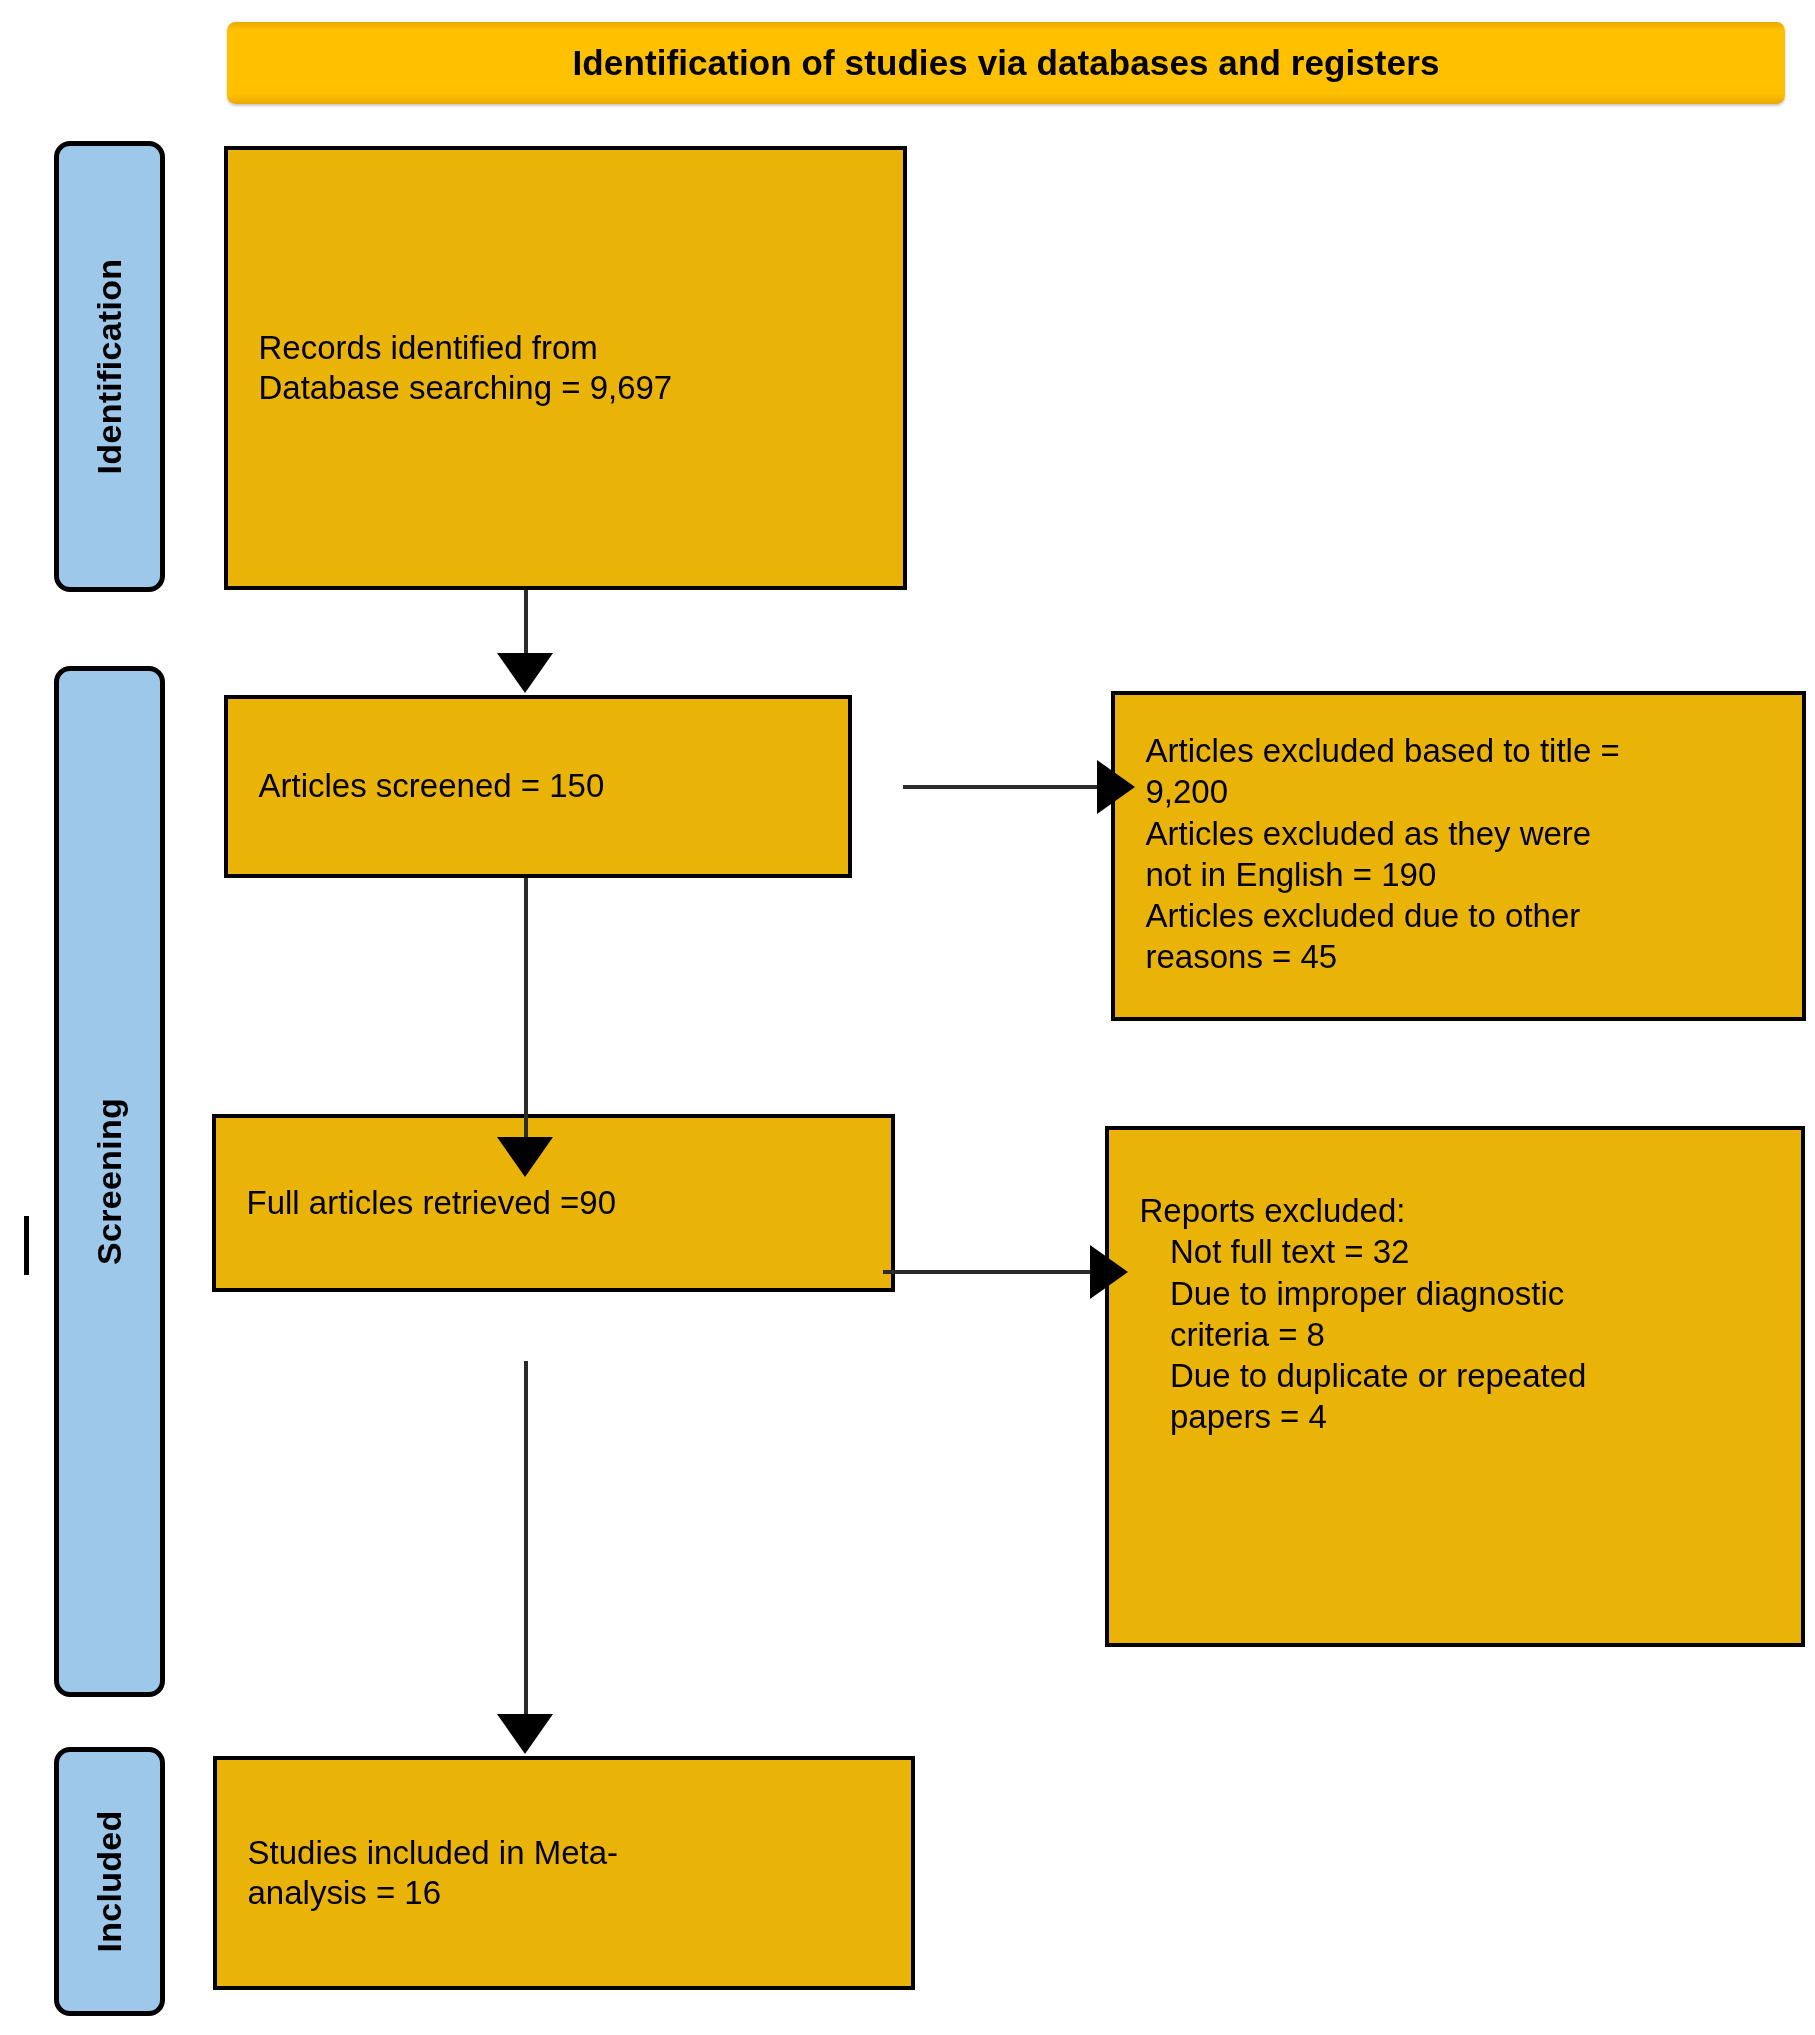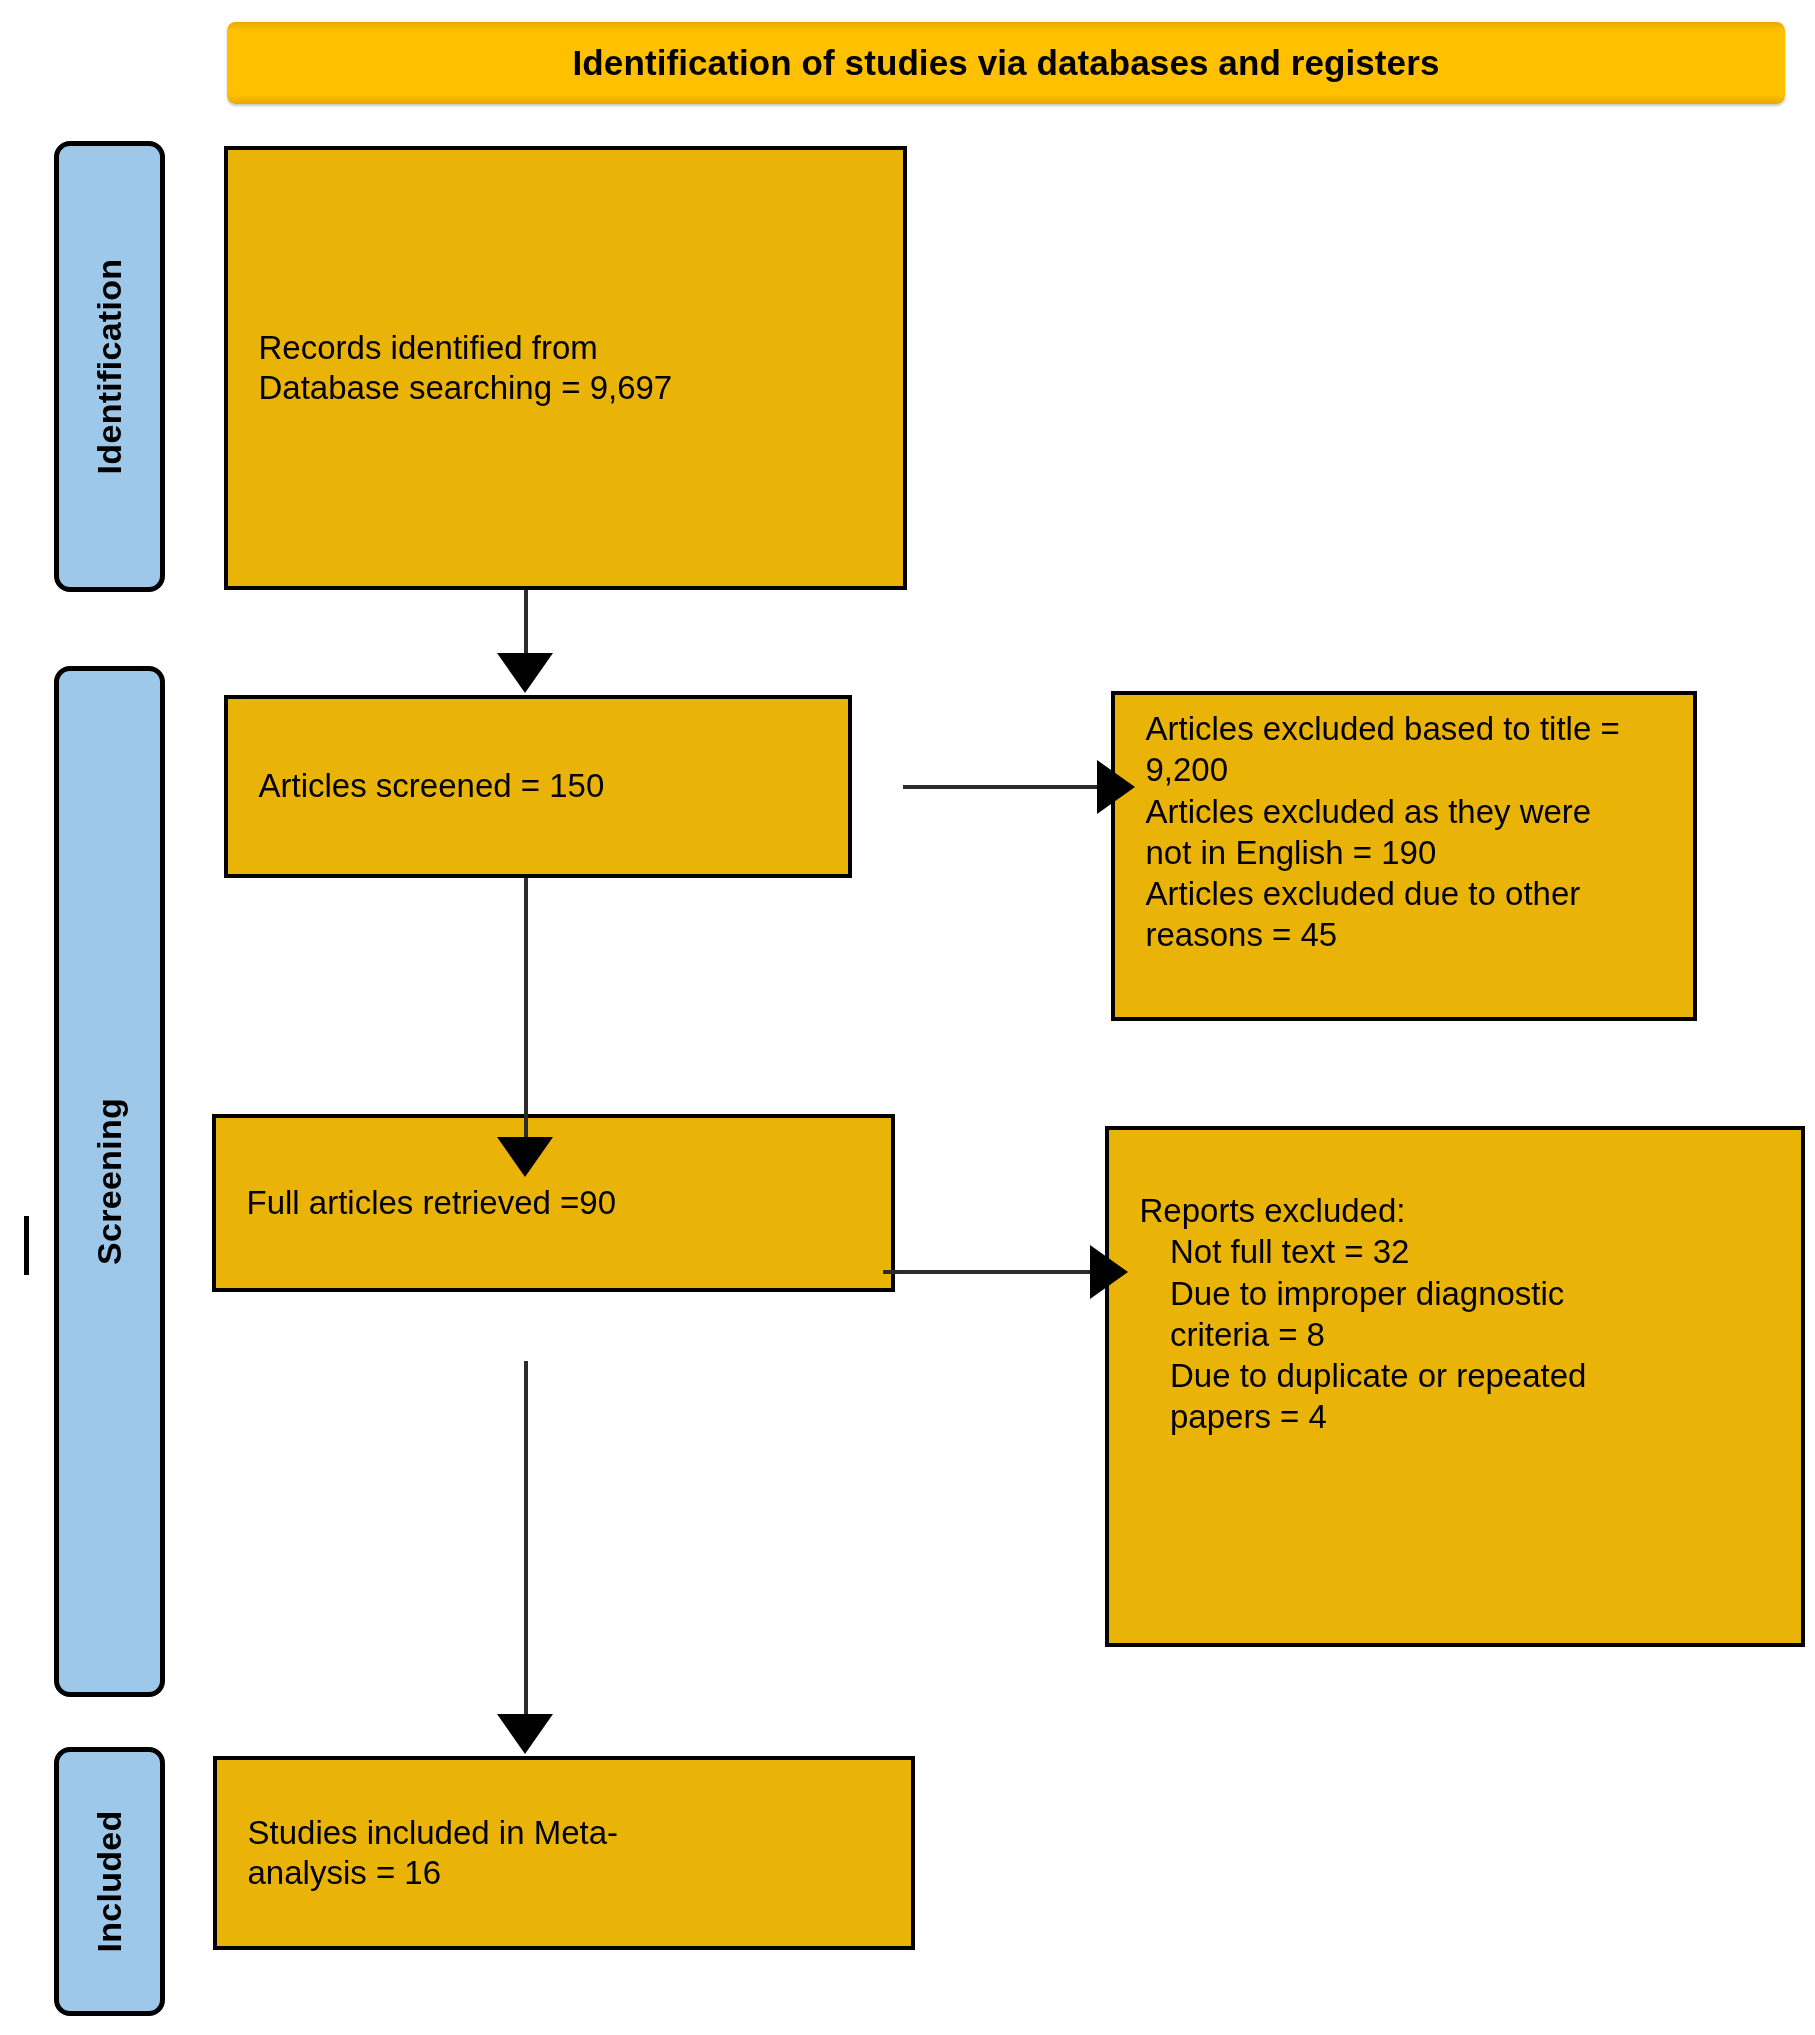--- a/index.html
+++ b/index.html
@@ -80,26 +80,26 @@
   }
   .flow-box .box-text {
     font-size: 33px;
     line-height: 1.22;
     color: #000;
     white-space: pre-line;
   }
 
   #box-identified   { left: 224px;  top: 146px;  width: 683px; height: 444px; }
   #box-screened     { left: 224px;  top: 695px; width: 628px; height: 183px; }
-  #box-excluded-1   { left: 1111px; top: 691px; width: 586px; height: 330px;
-                      align-items: flex-start; padding-top: 13px; }
+  #box-excluded-1   { left: 1111px; top: 691px; width: 695px; height: 330px;
+                      align-items: flex-start; padding-top: 35px; }
   #box-retrieved    { left: 200px;  top: 1114px; width: 683px; height: 178px; margin-left: 12px; }
   #box-excluded-2   { left: 1105px; top: 1126px; width: 700px; height: 521px;
                       align-items: flex-start; padding-top: 60px; }
-  #box-included     { left: 213px;  top: 1756px; width: 702px; height: 194px; }
+  #box-included     { left: 213px;  top: 1756px; width: 702px; height: 234px; }
 
   .excl-list {
     font-size: 33px;
     line-height: 1.25;
     color: #000;
   }
   .excl-list .excl-line { white-space: pre-wrap; }
   .excl-list .excl-line.indent { padding-left: 30.5px; }
 
   

